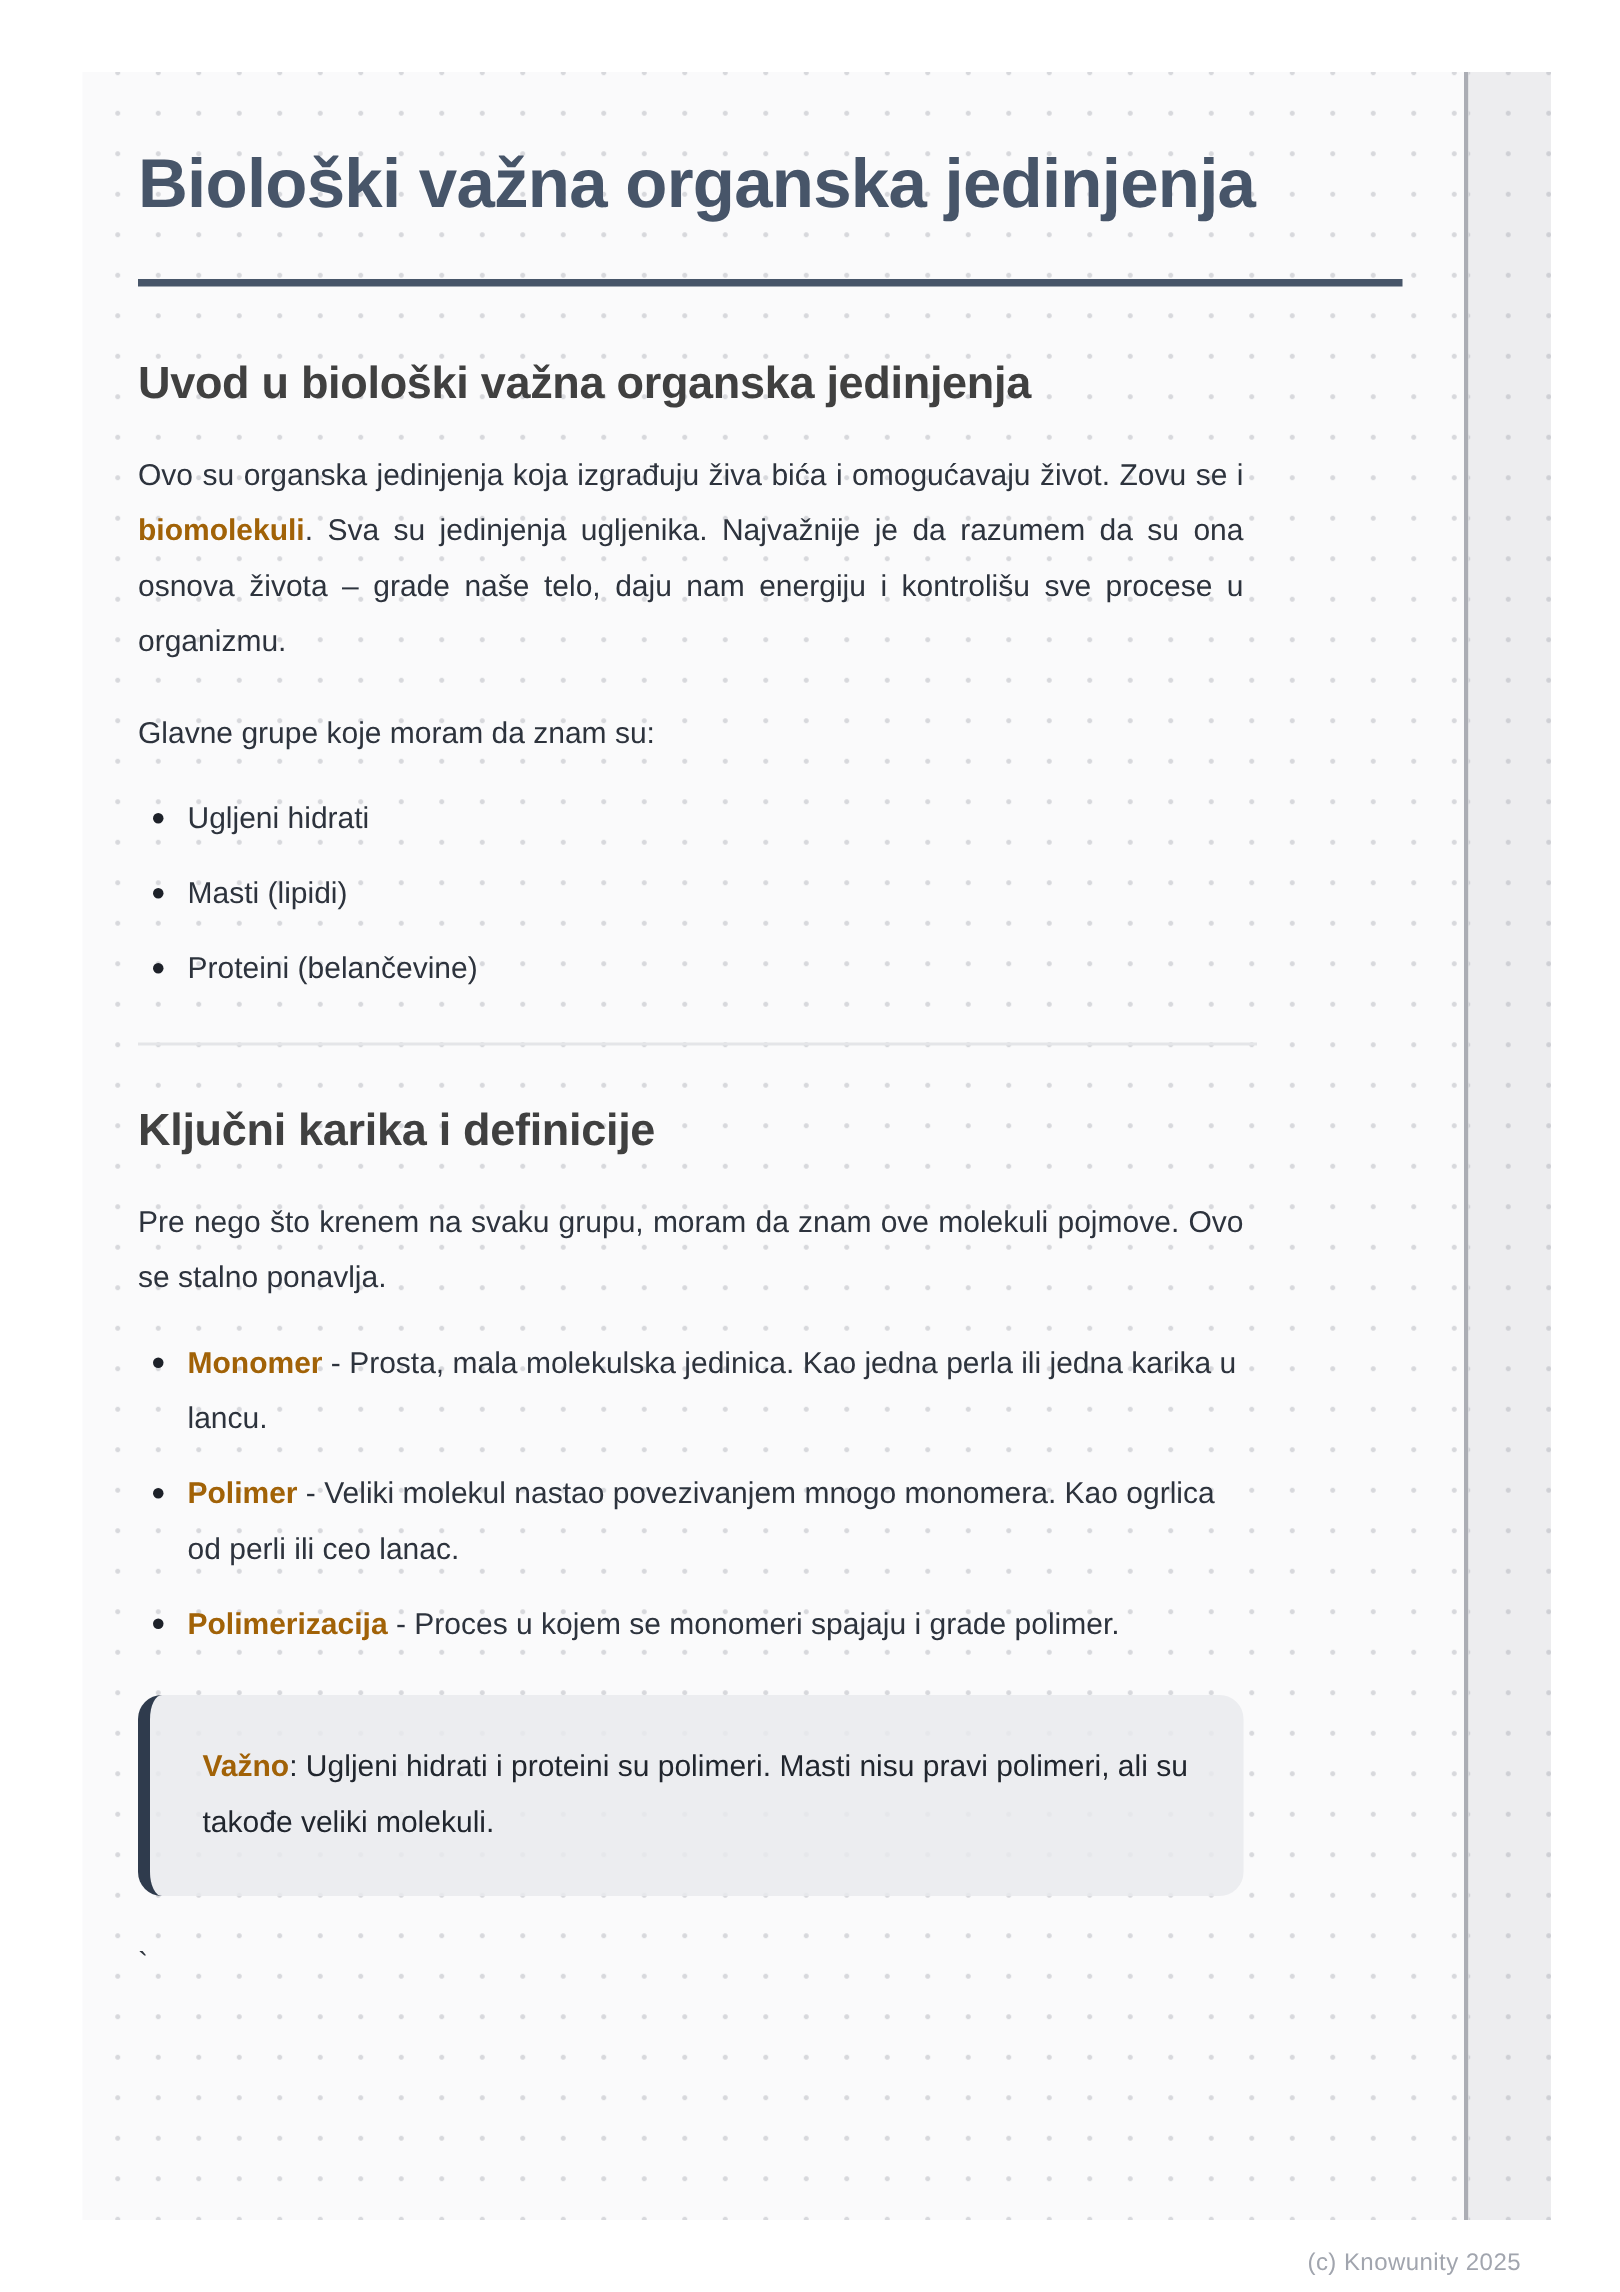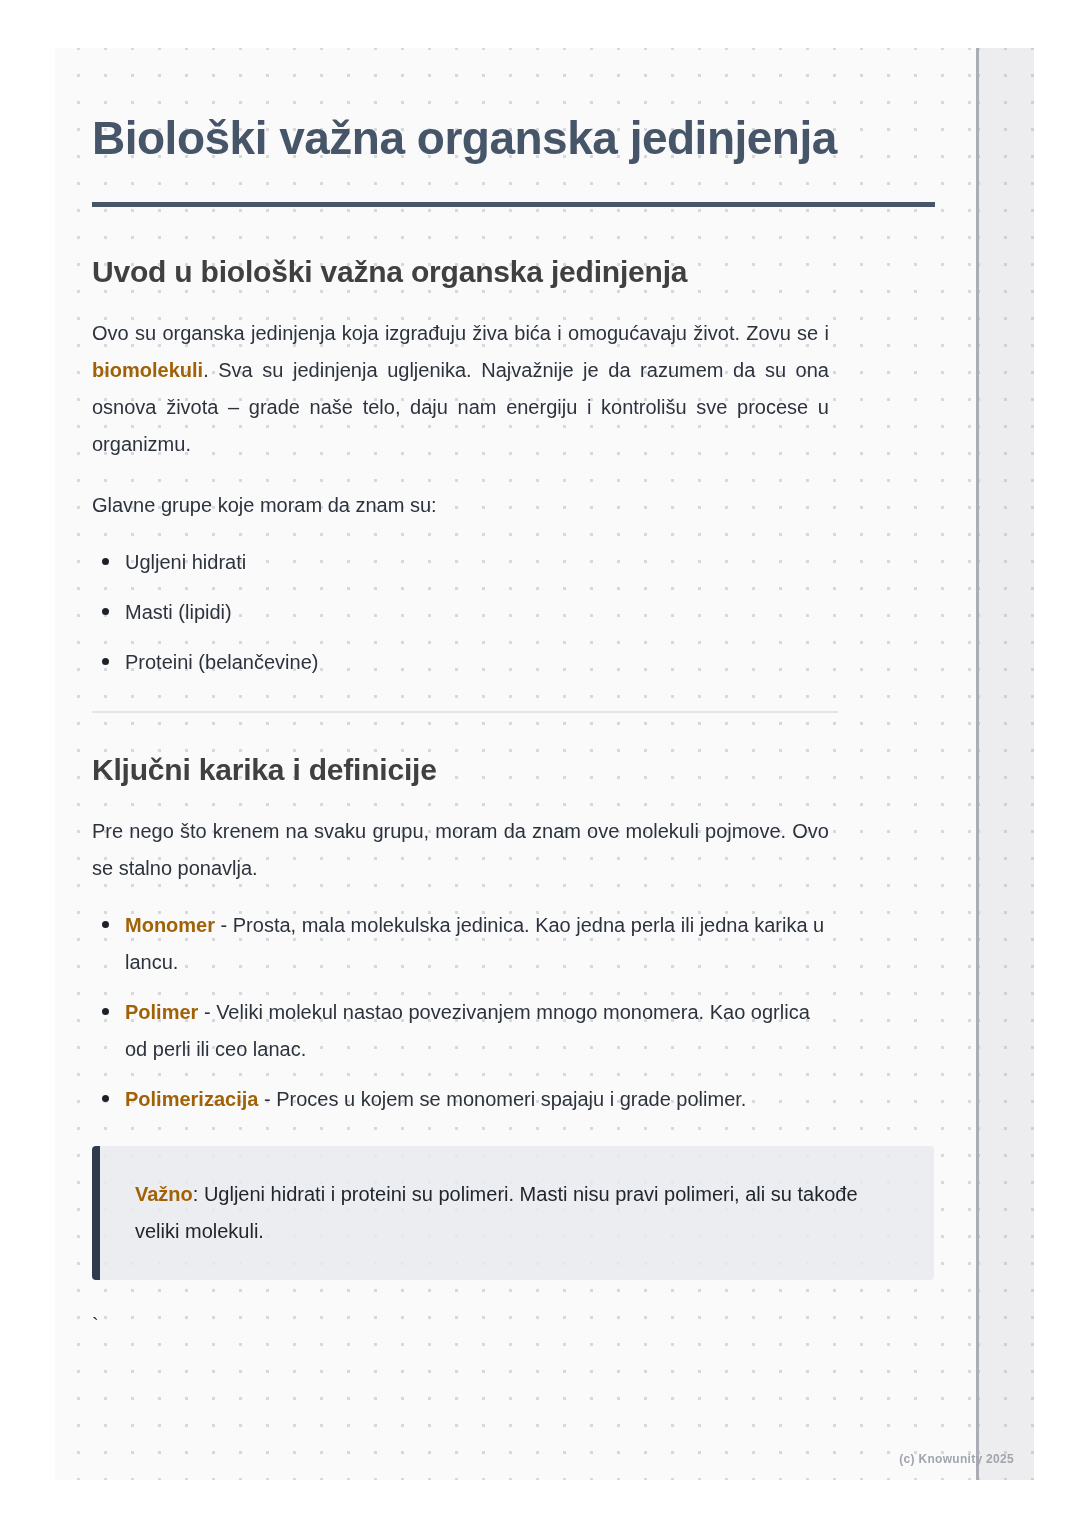--- a/index.html
+++ b/index.html
@@ -23,21 +23,21 @@
     background:#abadb4;
   }
   .next-page-strip {
     position:absolute; left:979px; top:48px; width:55px; height:1432px;
     background-color:#ededef;
     background-image: radial-gradient(circle, #cfd0d5 1.4px, rgba(0,0,0,0) 1.9px);
     background-size:27px 27px;
     background-position:13px 14px;
   }
   .content {
-    position:absolute; left:92px; top:104px; width:843px;
+    position:absolute; left:92px; top:88px; width:843px;
   }
   h1.page-title {
     width:770px;
     font-size:46px;
     line-height:1.52;
     font-weight:700;
     letter-spacing:-0.5px;
     color:#475569;
   }
   .title-rule {
@@ -78,38 +78,38 @@
     position:absolute; left:10px; top:14px;
     width:7px; height:7px; border-radius:50%;
     background:#1d2129;
   }
   hr.section-divider {
     width:746px; border:none; height:2px;
     background:#e4e5e8;
     margin-top:30px;
   }
   .callout {
-    width:842px;
+    width:737px;
     margin-top:28px;
     background:rgba(233,234,237,0.85);
     border-left:8px solid #2f3b4d;
-    border-radius:4px;
+    border-radius:16px;
     padding:30px 36px 30px 35px;
   }
   .callout p {
     font-size:20px; line-height:1.85; color:#21262e;
   }
   b, strong { font-weight:700; color:#a16207; }
   .stray {
     margin-top:34px;
     font-size:20px; color:#2d333d;
   }
   .footer-credit {
-    position:absolute; top:1452px; right:66px; z-index:5;
-    font-size:12px; color:#a1a5ae; letter-spacing:0.3px;font-weight:bold;
+    position:absolute; top:1500px; right:66px; z-index:5;
+    font-size:16px; color:#a1a5ae; letter-spacing:0.3px;
   }
 </style>
 </head>
 <body>
 
 <div class="dot-field"></div>
 <div class="page-edge-line"></div>
 <div class="next-page-strip"></div>
 
 <div class="content">

